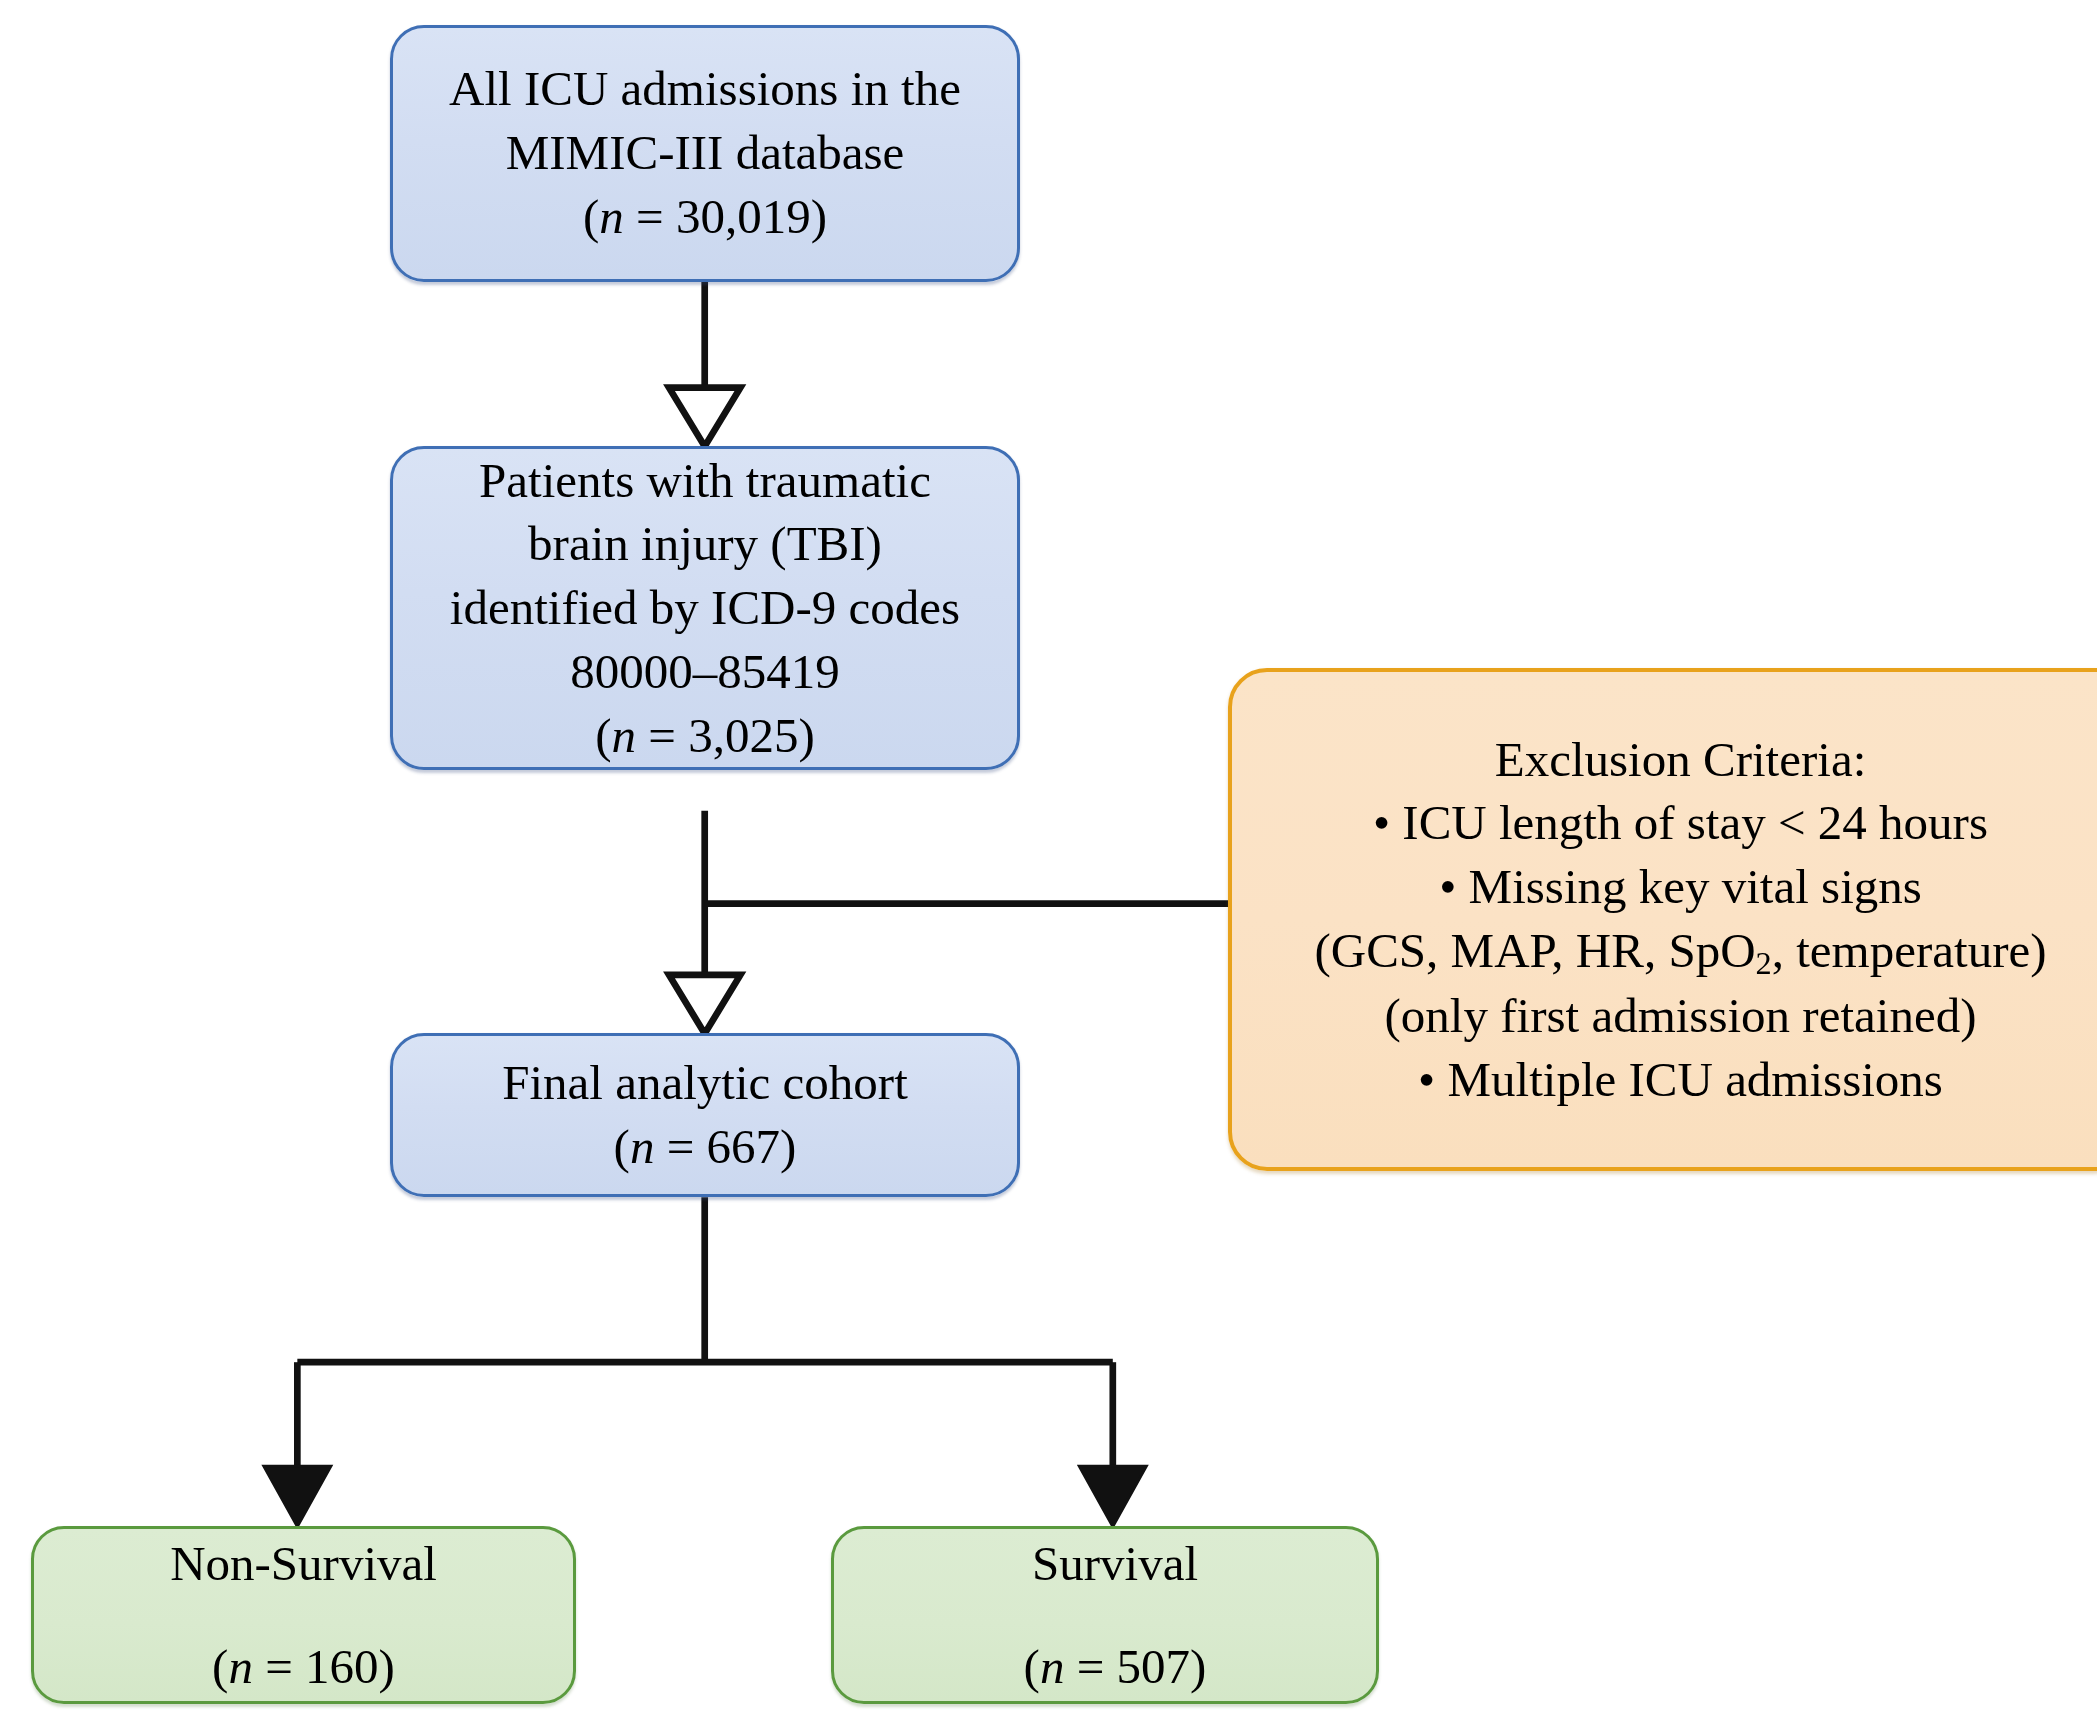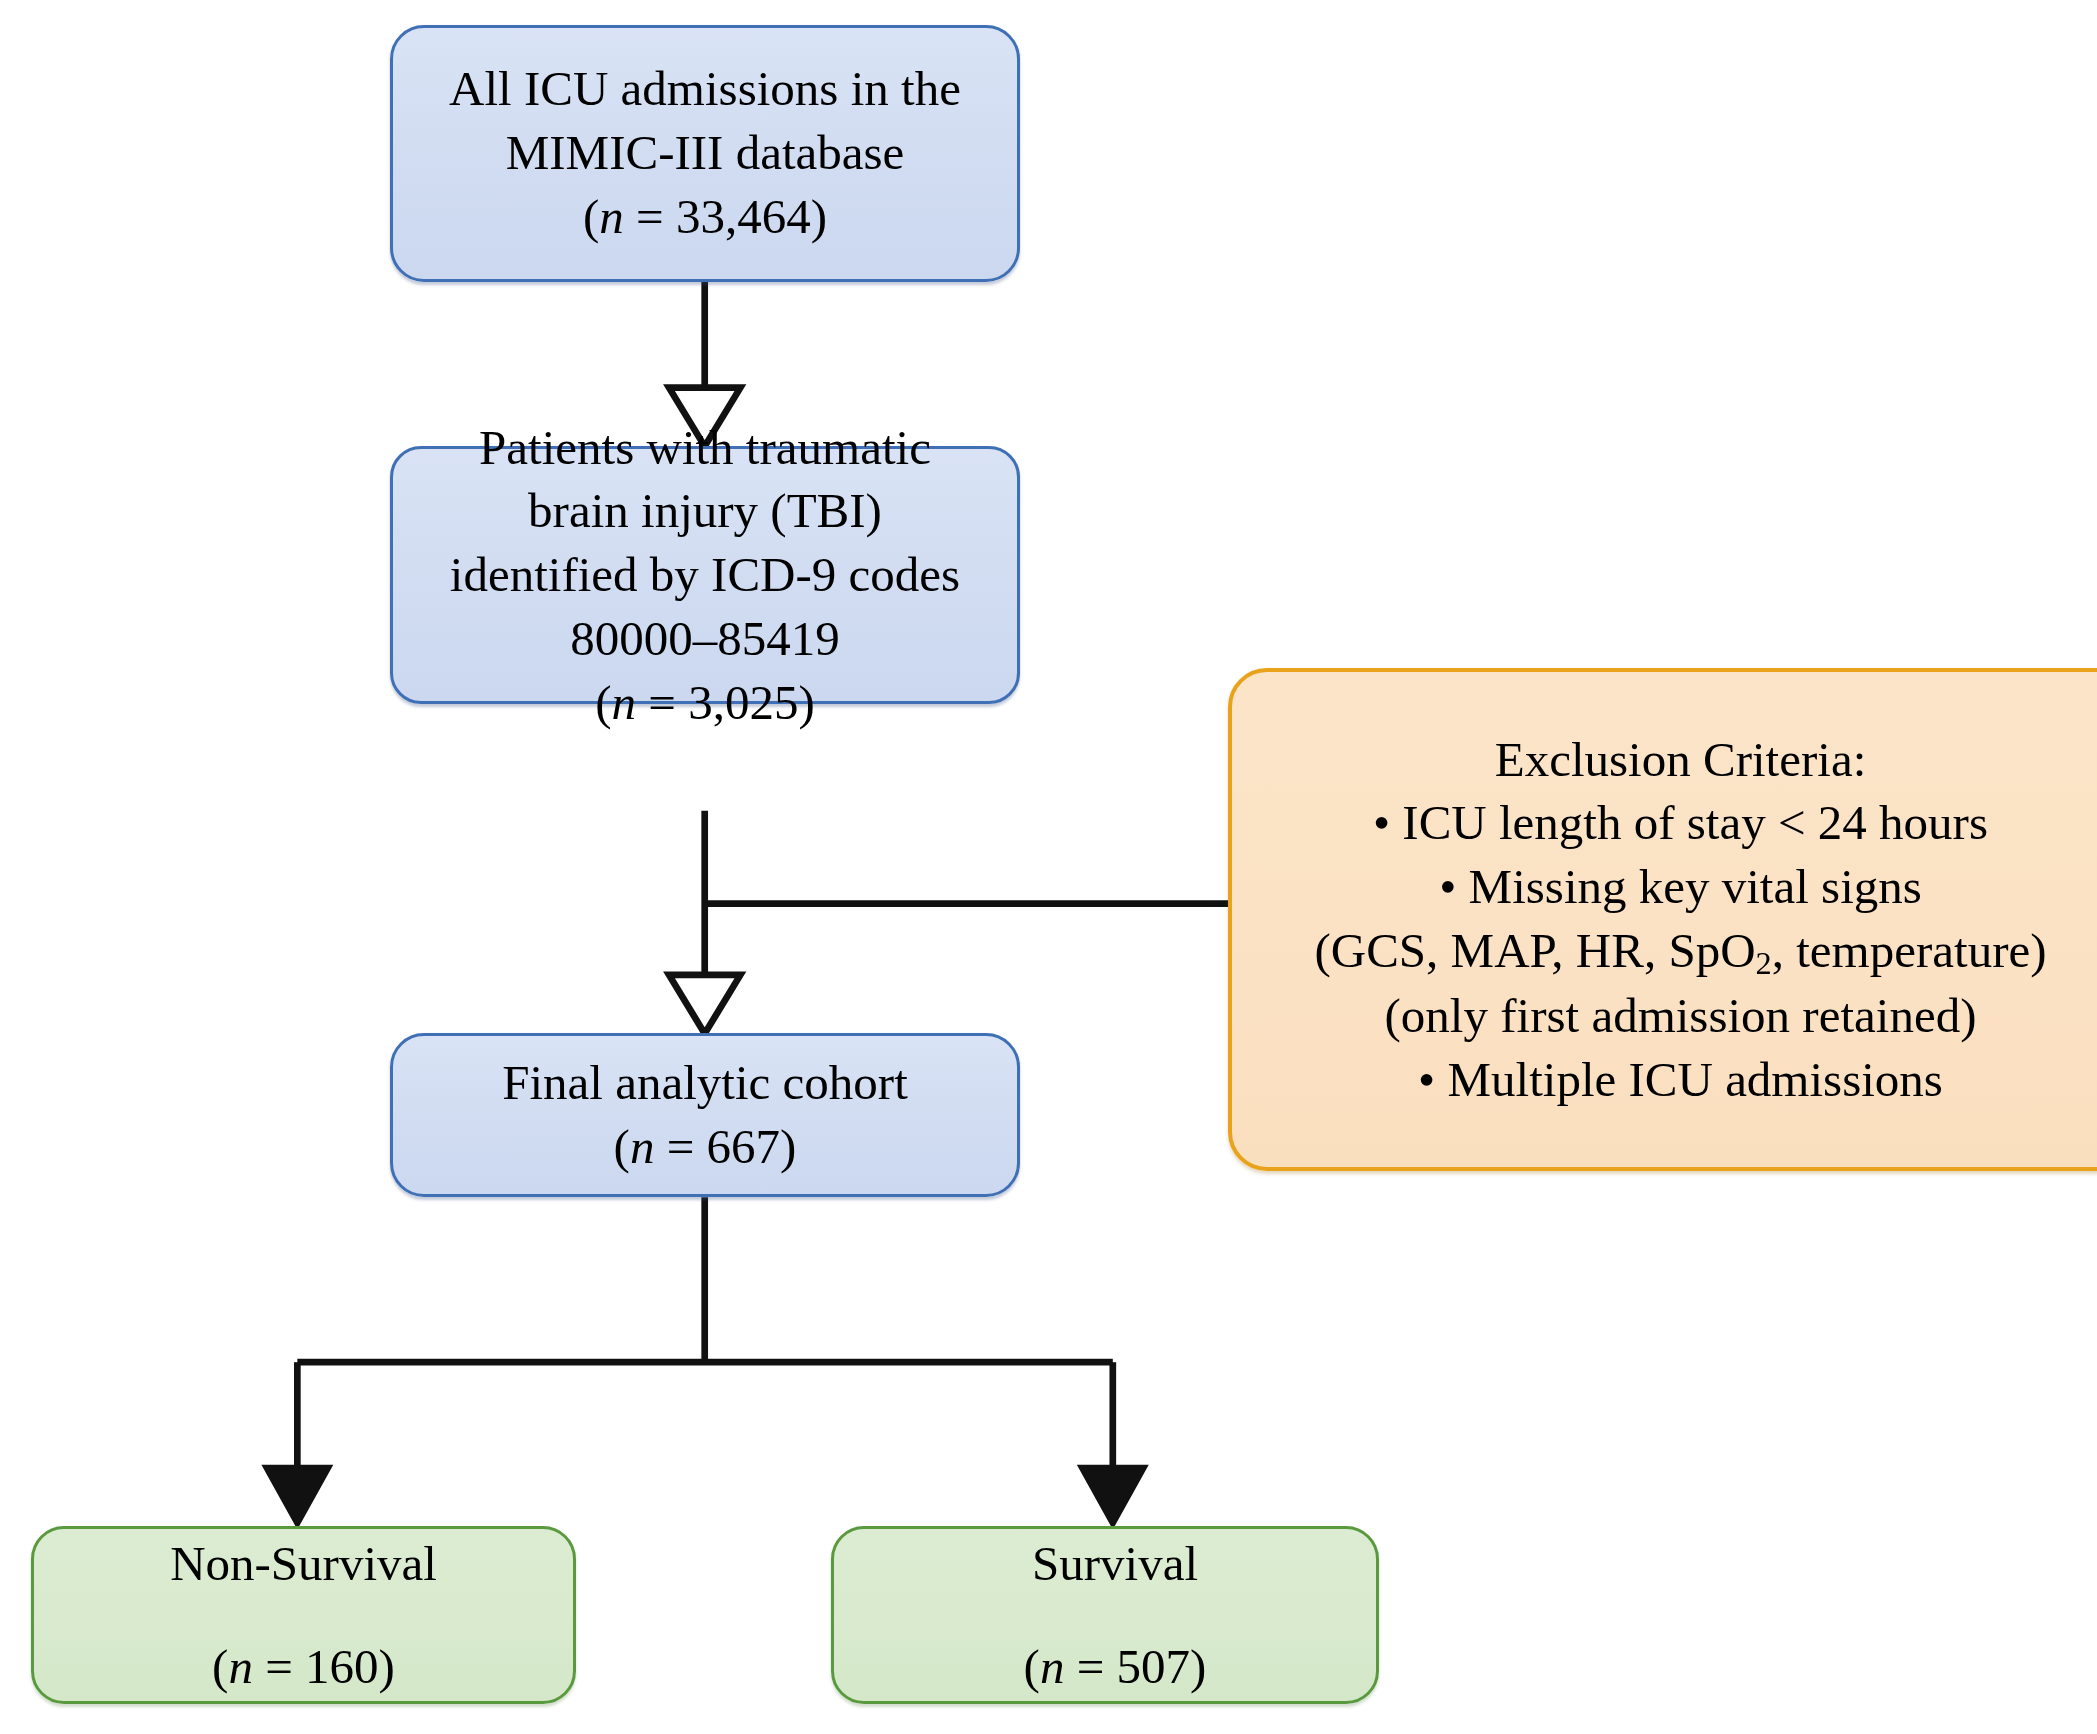--- a/index.html
+++ b/index.html
@@ -93,24 +93,24 @@
       <line x1="400" y1="1832" x2="400" y2="1980" stroke-width="9"></line>
       <line x1="1497" y1="1832" x2="1497" y2="1980" stroke-width="9"></line>
       <path d="M 355 1972 L 445 1972 L 400 2053 Z" fill="#111111" stroke="#111111" stroke-width="4" stroke-linejoin="miter"></path>
       <path d="M 1452 1972 L 1542 1972 L 1497 2053 Z" fill="#111111" stroke="#111111" stroke-width="4" stroke-linejoin="miter"></path>
     </g>
   </svg>
 
   <div class="node box-blue" style="left:390px; top:24.5px; width:630px; height:257px;">
     <span class="ln">All ICU admissions in the</span>
     <span class="ln">MIMIC-III database</span>
-    <span class="ln"><span>(</span><span class="ital">n</span><span> = </span><span>33,464</span><span>)</span></span>
+    <span class="ln"><span>(</span><span class="ital">n</span><span> = </span><span>30,019</span><span>)</span></span>
   </div>
 
-  <div class="node box-blue" style="left:390px; top:446px; width:630px; height:258px;border-radius:31px;">
+  <div class="node box-blue" style="left:390px; top:446px; width:630px; height:324px;">
     <span class="ln">Patients with traumatic</span>
     <span class="ln">brain injury (TBI)</span>
     <span class="ln">identified by ICD-9 codes</span>
     <span class="ln">80000–85419</span>
     <span class="ln"><span>(</span><span class="ital">n</span><span> = </span><span>3,025</span><span>)</span></span>
   </div>
 
   <div class="node box-orange" style="left:1228px; top:668px; width:905px; height:503px;">
     <span class="ln">Exclusion Criteria:</span>
     <span class="ln">• ICU length of stay &lt; 24 hours</span>

